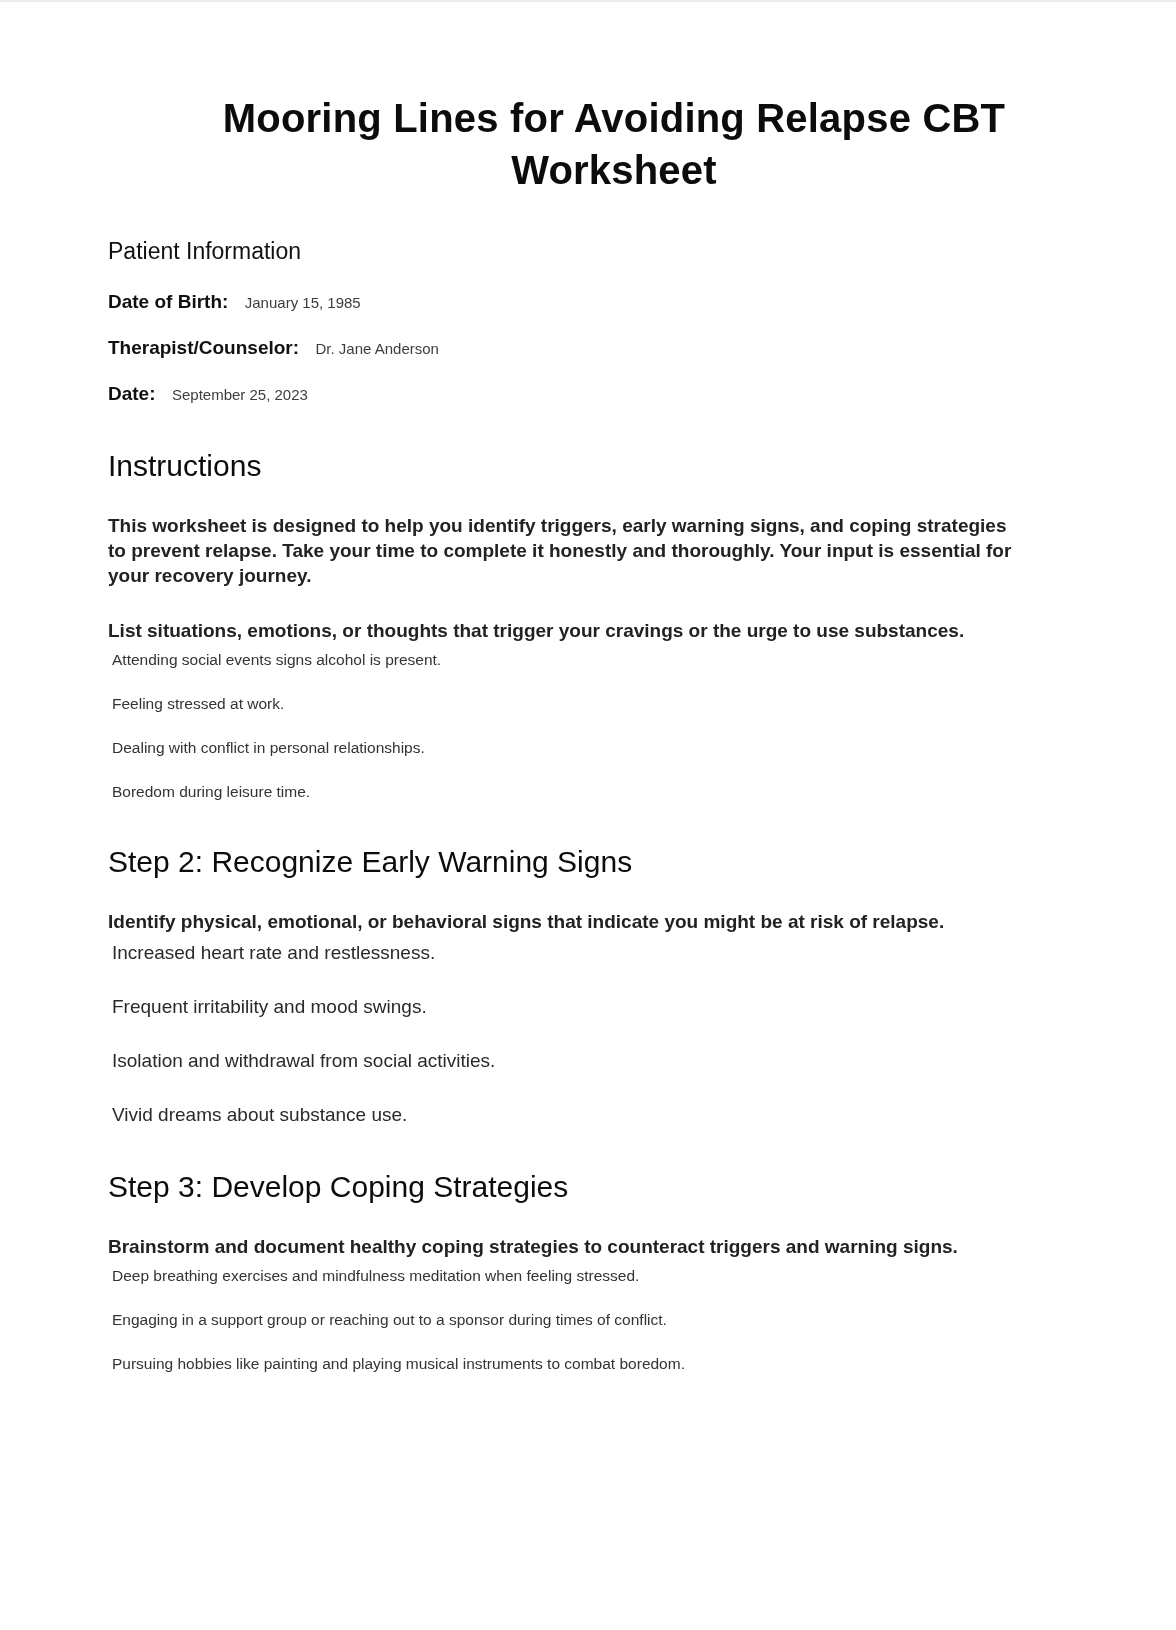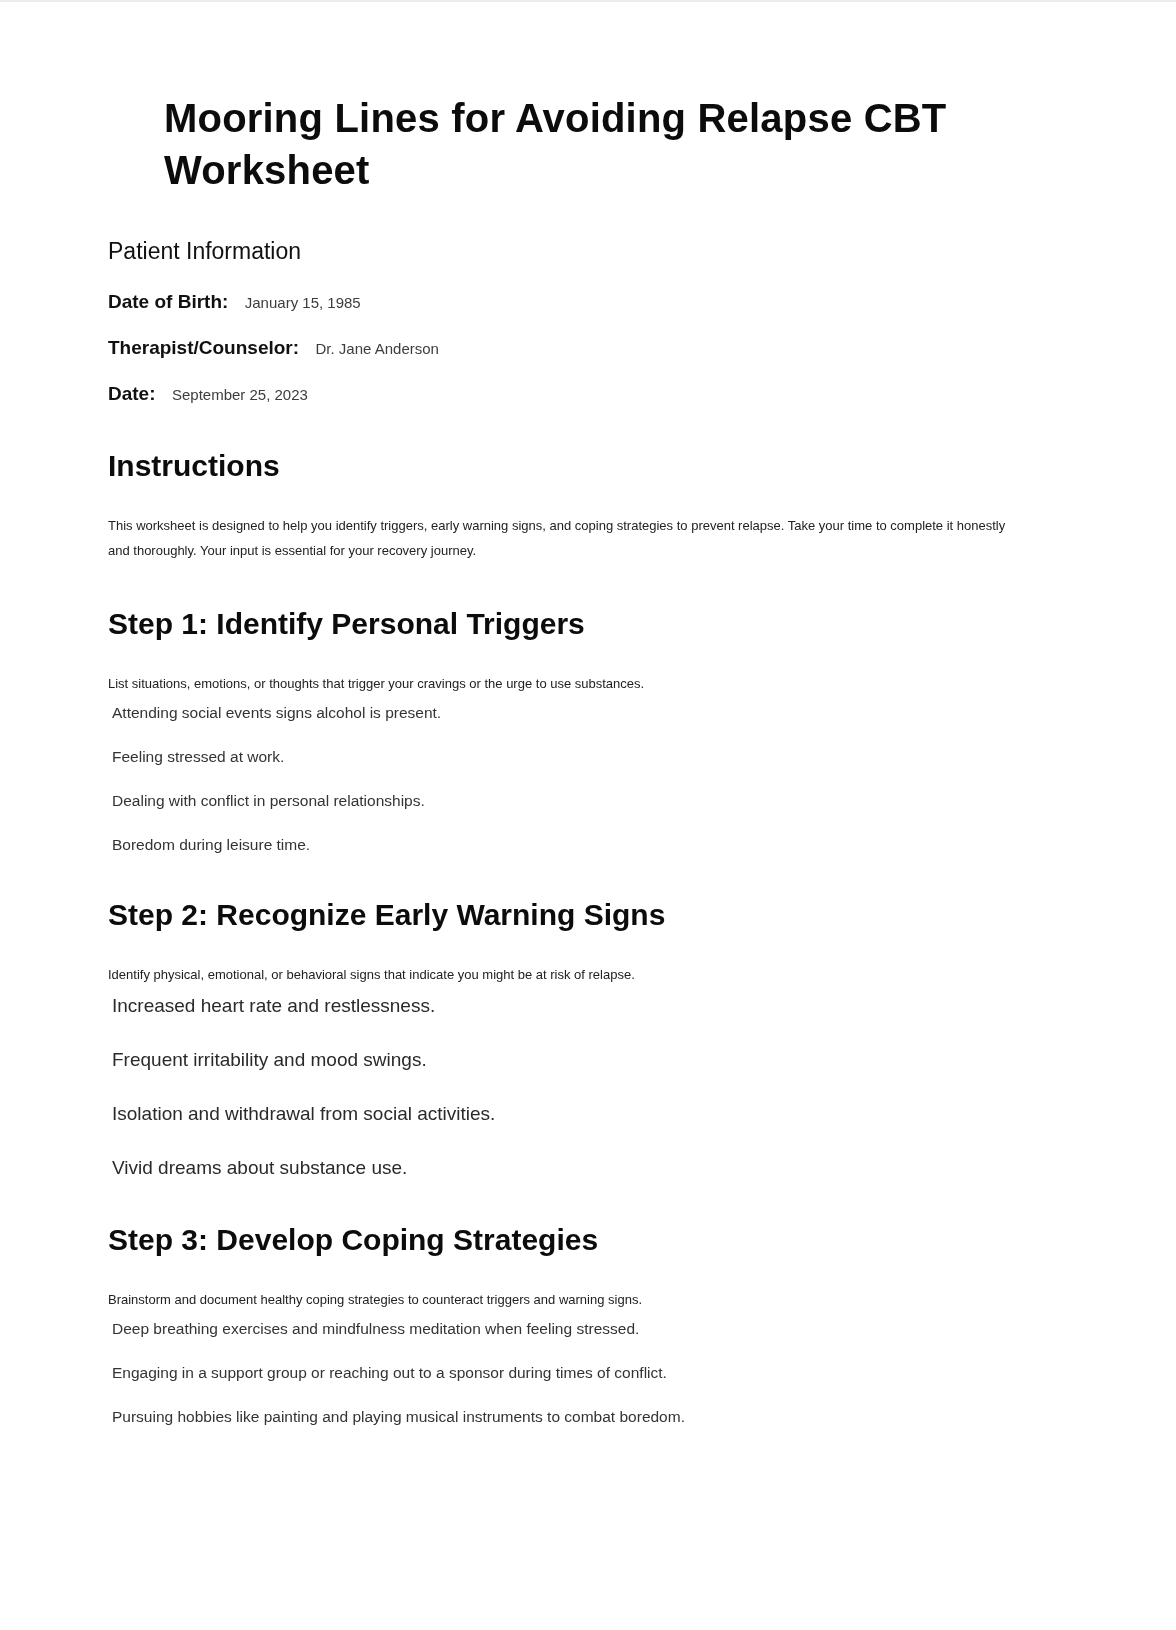--- a/index.html
+++ b/index.html
@@ -16,21 +16,21 @@
     background: #ffffff;
     border-top: 2px solid #ececec;
     padding: 90px 56px 40px 108px;
     overflow: hidden;
   }
   .doc-title {
     font-size: 40px;
     line-height: 52px;
     font-weight: 700;
     color: #0c0c0c;
-    text-align: left;
+    text-align: center;
     letter-spacing: 0.2px;
     max-width: 900px;
     margin: 0 auto 42px auto;
   }
   .sub-heading {
     font-size: 23px;
     font-weight: 400;
     color: #111111;
     margin-bottom: 26px;
   }
@@ -44,29 +44,29 @@
     color: #111111;
   }
   .field-value {
     font-size: 15px;
     font-weight: 400;
     color: #3d3d3d;
     margin-left: 12px;
   }
   .section-heading {
     font-size: 30px;
-    font-weight: 700;
+    font-weight: 400;
     color: #0c0c0c;
     margin-top: 44px;
     margin-bottom: 30px;
   }
   .body-text {
-    font-size: 13px;
+    font-size: 19px;
     line-height: 25px;
-    font-weight: 400;
+    font-weight: 700;
     color: #222222;
     max-width: 918px;
     margin-bottom: 8px;
   }
   .entries { padding-left: 4px; margin-top: 6px; }
   .entry {
     font-size: 15.5px;
     font-weight: 400;
     color: #333333;
     margin-bottom: 26px;
@@ -105,21 +105,20 @@
       <span class="field-value">September 25, 2023</span>
     </div>
   </section>
 
   <section>
     <h2 class="section-heading">Instructions</h2>
     <p class="body-text">This worksheet is designed to help you identify triggers, early warning signs, and coping strategies to prevent relapse. Take your time to complete it honestly and thoroughly. Your input is essential for your recovery journey.</p>
   </section>
 
   <section class="step-gap">
-    <h2 class="section-heading">Step 1: Identify Personal Triggers</h2>
     <p class="body-text">List situations, emotions, or thoughts that trigger your cravings or the urge to use substances.</p>
     <div class="entries entries-small">
       <p class="entry">Attending social events signs alcohol is present.</p>
       <p class="entry">Feeling stressed at work.</p>
       <p class="entry">Dealing with conflict in personal relationships.</p>
       <p class="entry">Boredom during leisure time.</p>
     </div>
   </section>
 
   <section class="step-gap">

